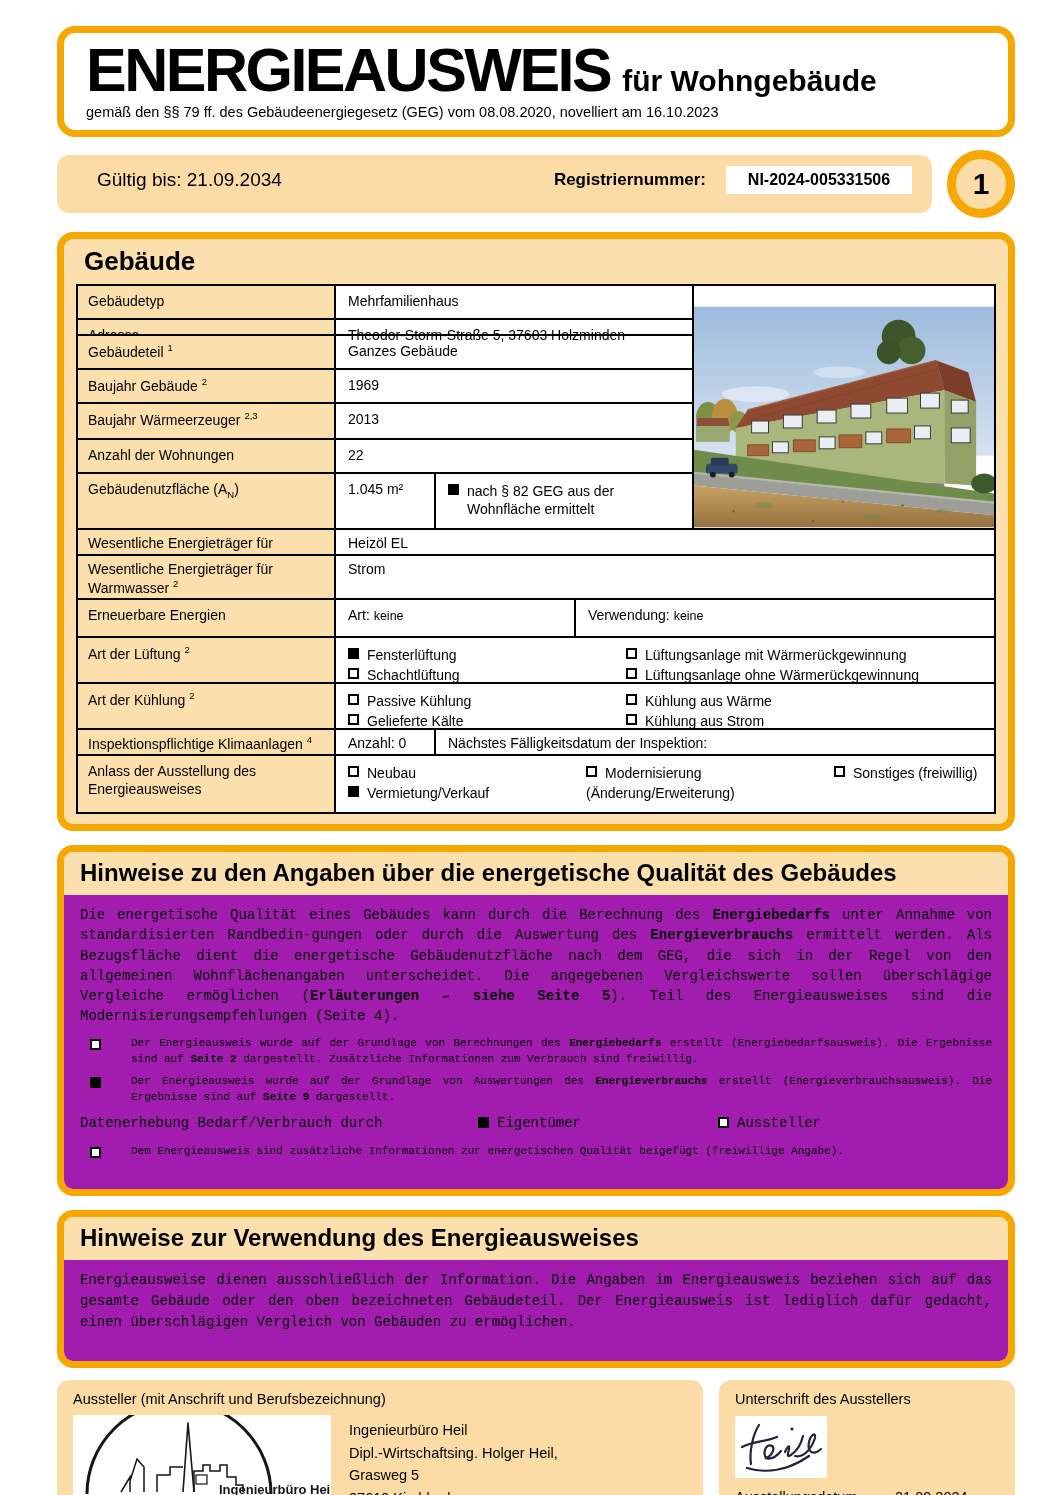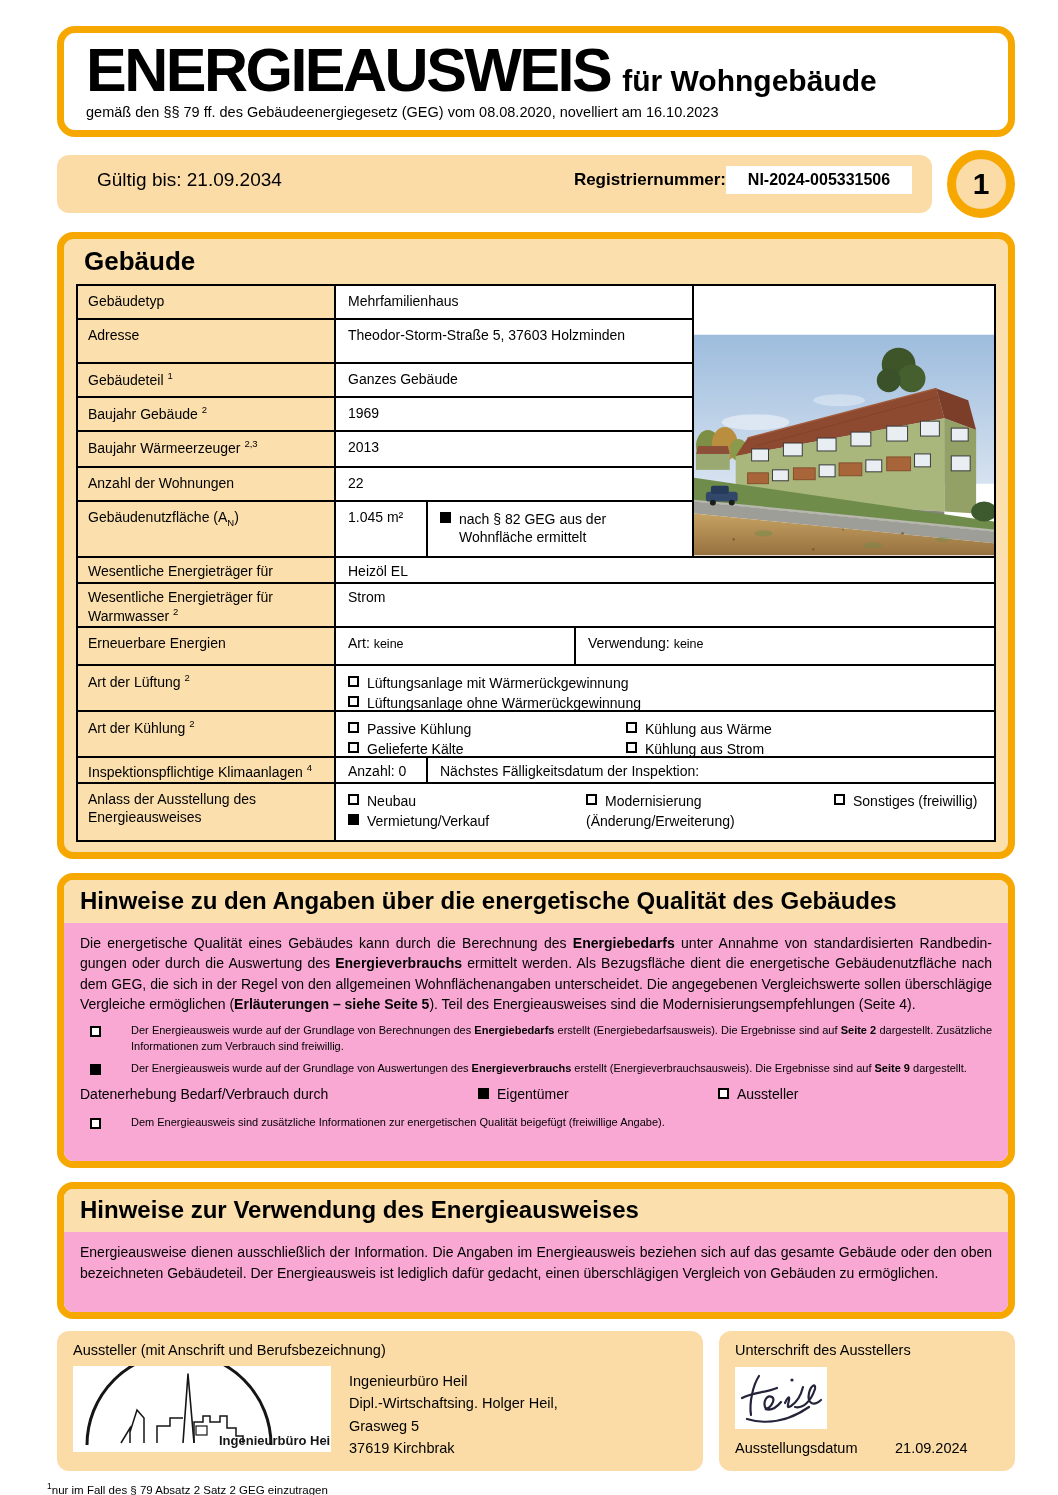--- a/index.html
+++ b/index.html
@@ -20,47 +20,47 @@
   .title-line{display:flex;align-items:baseline;}
   .title-main{font-size:61px;font-weight:bold;letter-spacing:-2.5px;line-height:1;white-space:nowrap;}
   .title-sub{font-size:30px;font-weight:bold;margin-left:12px;white-space:nowrap;}
   .law-line{font-size:14.5px;margin-top:3px;}
 
   
   .validity-row{display:flex;align-items:center;margin-top:13px;}
   .validity-bar{flex:1;height:58px;background:var(--peach);border-radius:12px;display:flex;align-items:center;justify-content:space-between;padding:0 20px 8px 40px;}
   .valid-until{font-size:19px;}
   .reg-group{display:flex;align-items:center;}
-  .reg-label{font-weight:bold;font-size:17px;margin-right:0;}
+  .reg-label{font-weight:bold;font-size:17px;margin-right:20px;}
   .reg-box{background:#fff;font-weight:bold;font-size:16px;padding:5px 12px;min-width:186px;text-align:center;}
   .page-circle{width:68px;height:68px;flex:none;margin-left:15px;border:9px solid var(--accent);background:var(--peach);border-radius:50%;display:flex;align-items:center;justify-content:center;font-size:30px;font-weight:bold;}
 
   
   .box{border:7px solid var(--accent);border-radius:16px;margin-top:14px;overflow:hidden;}
   .peach-box{background:var(--peach-light);padding:4px 12px 10px 12px;}
   .peach-box h2{font-size:26px;margin:3px 0 7px 8px;}
   .note-box{background:#fff;}
   .note-head{background:var(--peach-light);padding:7px 16px 8px 16px;}
   .note-head h2{font-size:24px;margin:0;}
-  .note-body{padding:8px 16px 24px 16px;background:#f9a8d4;}
+  .note-body{padding:8px 16px 24px 16px;background:#a21caf;font-family:Liberation Mono, monospace;}
 
   
   .gtable{border:2px solid #000;background:#fff;font-size:14px;}
   .gtop{display:flex;border-bottom:2px solid #000;}
   .gtop-left{flex:1;display:flex;flex-direction:column;}
   .photo-col{width:302px;flex:none;border-left:2px solid #000;position:relative;background:#fff;}
   .photo-col svg{position:absolute;left:0;bottom:0;width:100%;height:222px;display:block;}
   .trow{display:flex;border-bottom:2px solid #000;}
   .trow.last{border-bottom:none;}
   .lcell{width:258px;flex:none;background:var(--peach-light);border-right:2px solid #000;padding:6px 10px;line-height:1.3;}
   .lcell sup{font-size:9.5px;}
   .subn{font-size:9.5px;}
   .vcell{flex:1;padding:6px 12px;line-height:1.3;}
   .vcell.nopad{padding:0;display:flex;}
-  .v-a{width:92px;flex:none;border-right:2px solid #000;padding:6px 12px;}
+  .v-a{width:100px;flex:none;border-right:2px solid #000;padding:6px 12px;}
   .v-b{flex:1;padding:6px 12px;}
   .v-c{width:240px;flex:none;border-right:2px solid #000;padding:6px 12px;}
   .v-d{flex:1;padding:6px 12px;}
   .small-val{font-size:12.5px;}
   .cols{display:flex;}
   .opt-col1{width:278px;flex:none;}
   .opt-col2{flex:1;}
   .a-col1{width:238px;flex:none;}
   .a-col2{width:248px;flex:none;}
   .a-col3{flex:1;}
@@ -127,21 +127,21 @@
 
   <section class="box peach-box">
     <h2>Gebäude</h2>
     <div class="gtable">
       <div class="gtop">
         <div class="gtop-left">
           <div class="trow" style="height:34px">
             <div class="lcell"><span>Gebäudetyp</span></div>
             <div class="vcell"><span>Mehrfamilienhaus</span></div>
           </div>
-          <div class="trow" style="height:44px">
+          <div class="trow" style="height:16px">
             <div class="lcell"><span>Adresse</span></div>
             <div class="vcell"><span>Theodor-Storm-Straße 5, 37603 Holzminden</span></div>
           </div>
           <div class="trow" style="height:34px">
             <div class="lcell"><span>Gebäudeteil </span><sup>1</sup></div>
             <div class="vcell"><span>Ganzes Gebäude</span></div>
           </div>
           <div class="trow" style="height:34px">
             <div class="lcell"><span>Baujahr Gebäude </span><sup>2</sup></div>
             <div class="vcell"><span>1969</span></div>
@@ -248,20 +248,30 @@
       <div class="trow" style="height:38px">
         <div class="lcell"><span>Erneuerbare Energien</span></div>
         <div class="vcell nopad">
           <div class="v-c"><span>Art:</span> <span class="small-val">keine</span></div>
           <div class="v-d"><span>Verwendung:</span> <span class="small-val">keine</span></div>
         </div>
       </div>
       <div class="trow" style="height:46px">
         <div class="lcell"><span>Art der Lüftung </span><sup>2</sup></div>
         <div class="vcell cols">
+          <div class="opt-col1">
+            <div class="opt">
+                <span class="cb checked"></span>
+                <span>Fensterlüftung</span>
+              </div>
+            <div class="opt">
+                <span class="cb"></span>
+                <span>Schachtlüftung</span>
+              </div>
+          </div>
           <div class="opt-col2">
             <div class="opt">
                 <span class="cb"></span>
                 <span>Lüftungsanlage mit Wärmerückgewinnung</span>
               </div>
             <div class="opt">
                 <span class="cb"></span>
                 <span>Lüftungsanlage ohne Wärmerückgewinnung</span>
               </div>
           </div>

